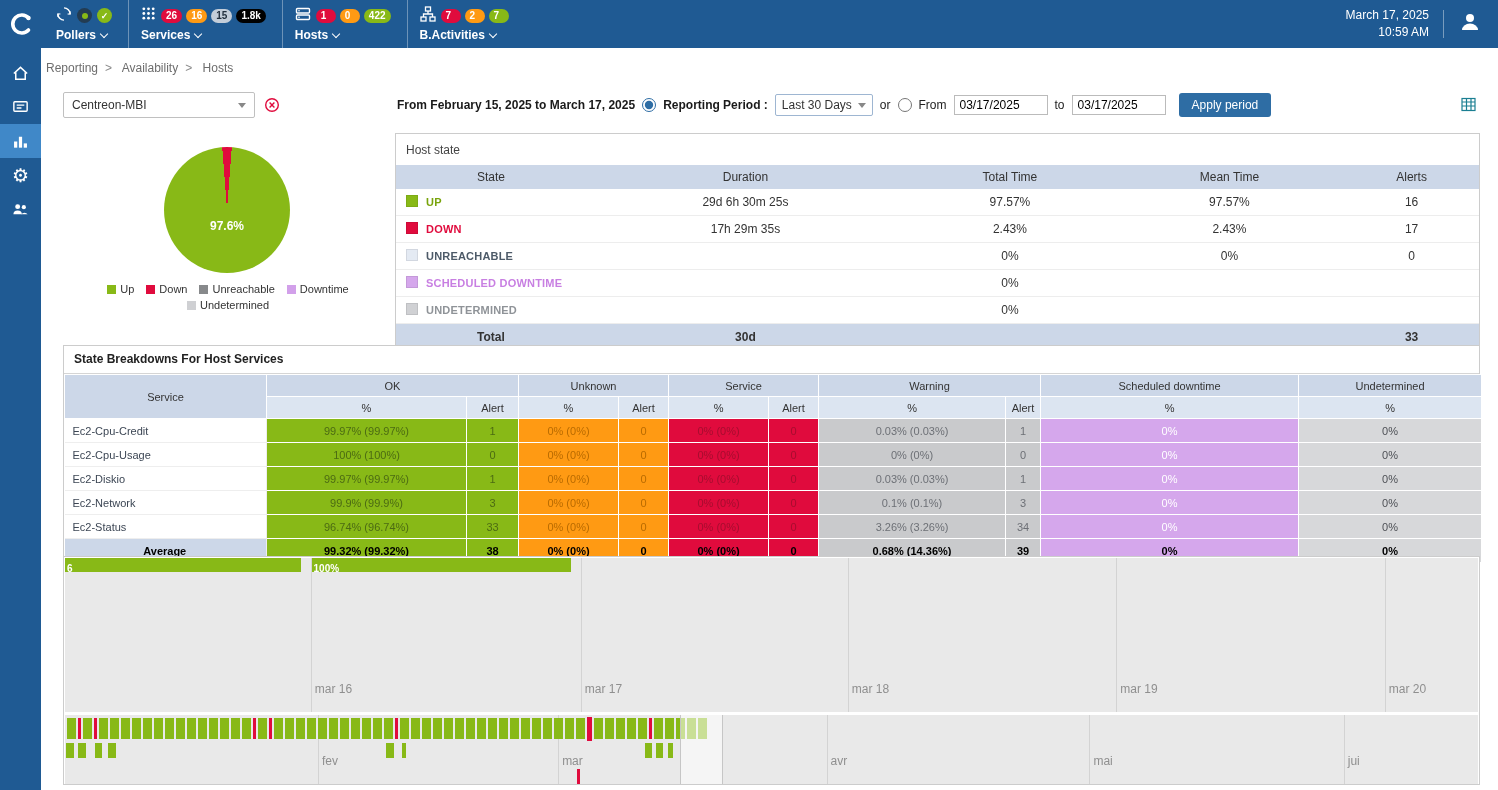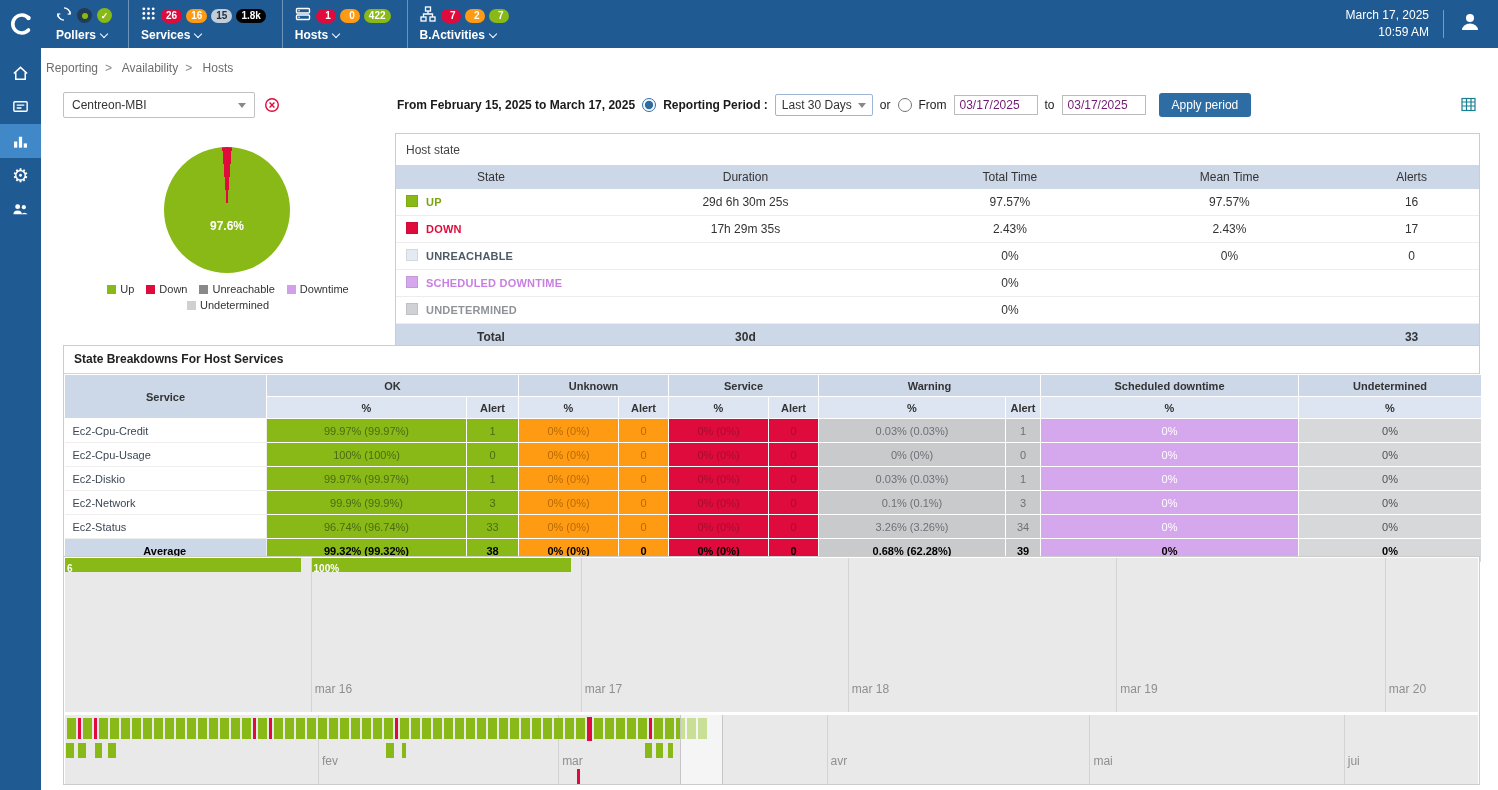--- a/index.html
+++ b/index.html
@@ -10,21 +10,21 @@
   .topbar{position:absolute;top:0;left:0;right:0;height:48px;background:var(--topbar_bg,#1f5a93);
     display:flex;align-items:stretch;color:#fff;}
   .logo{width:44px;display:flex;align-items:center;justify-content:center;}
   .tb-section{padding:6px 16px 5px 12px;display:flex;flex-direction:column;justify-content:center;gap:4px;}
   .tb-section + .tb-section{border-left:1px solid rgba(255,255,255,.35);}
   .tb-icons{display:flex;align-items:center;gap:5px;height:17px;}
   .tb-label{font-size:12px;font-weight:600;display:flex;align-items:center;gap:5px;white-space:nowrap;}
   .chev{display:inline-block;width:5px;height:5px;border-right:1.4px solid #fff;border-bottom:1.4px solid #fff;
     transform:rotate(45deg);margin-bottom:3px;}
   .badge{min-width:10px;padding:1px 5px;border-radius:9px;font-size:10px;font-weight:bold;color:#fff;
-    text-align:right;line-height:12px;}
+    text-align:left;line-height:12px;}
   .mini-badge{min-width:15px;height:15px;border-radius:8px;font-size:9px;display:flex;align-items:center;
     justify-content:center;color:#fff;}
   .mini-badge.dark{background:#233c52;}
   .mini-badge.dark .dot{width:6px;height:6px;border-radius:50%;background:var(--green,#88b917);}
   .mini-badge.green{background:var(--green,#88b917);font-weight:bold;}
   .tb-right{margin-left:auto;display:flex;align-items:center;gap:14px;padding-right:16px;}
   .tb-datetime{font-size:12px;text-align:right;line-height:17px;}
   .tb-divider{width:1px;height:28px;background:rgba(255,255,255,.4);}
 
   
@@ -44,21 +44,21 @@
   .sel-caret{width:0;height:0;border-left:4px solid transparent;border-right:4px solid transparent;
     border-top:5px solid #888;margin-left:auto;}
   .clear-icon{position:absolute;top:97px;left:264px;width:16px;height:16px;cursor:pointer;}
 
   .period-bar{position:absolute;top:91px;left:397px;height:28px;display:flex;align-items:center;gap:7px;
     font-size:12px;color:#222;white-space:nowrap;}
   .pb-bold{font-weight:bold;color:#1a1a1a;}
   .period-bar input[type=radio]{width:14px;height:14px;margin:0;accent-color:#2e6da4;}
   .mini-select{height:22px;border:1px solid #9eb6d2;border-radius:2px;display:flex;align-items:center;gap:6px;
     padding:0 6px;font-size:12px;background:#fff;color:#333;min-width:84px;box-sizing:border-box;}
-  .date-input{width:84px;height:20px;border:1px solid #bbb;font-size:12px;padding:0 5px;color:#701a75;
+  .date-input{width:94px;height:20px;border:1px solid #bbb;font-size:12px;padding:0 5px;color:#000000;
     font-family:inherit;box-sizing:border-box;}
   .apply-btn{height:24px;background:var(--button_bg,#2e6da4);color:#fff;border:none;border-radius:3px;
     font-size:12px;padding:0 13px;font-family:inherit;cursor:pointer;margin-left:6px;}
   .export-icon{position:absolute;top:97px;right:22px;cursor:pointer;}
 
   
   .pie-area{position:absolute;left:63px;top:131px;width:330px;height:200px;}
   .pie{position:absolute;left:101px;top:16px;width:126px;height:126px;border-radius:50%;}
   .pie-label{position:absolute;left:0;right:0;top:72px;text-align:center;color:#fff;font-size:12px;font-weight:bold;}
   .legend{position:absolute;left:0;width:330px;display:flex;justify-content:center;gap:12px;font-size:11px;
@@ -75,21 +75,21 @@
   .hs-panel tbody td{height:24px;border-bottom:1px solid #ededed;text-align:center;}
   .hs-panel td.state-cell{text-align:left;padding-left:10px;}
   .st-sq{display:inline-block;width:10px;height:10px;margin-right:8px;vertical-align:-1px;border:1px solid rgba(0,0,0,.08);}
   .st-label{font-weight:bold;font-size:11px;letter-spacing:.2px;}
   .hs-panel tfoot td{background:var(--header_bg,#ccd7e8);font-weight:bold;height:24px;text-align:center;}
 
   
   .bd-panel{position:absolute;left:63px;right:18px;top:345px;border:1px solid #ccc;background:#fff;box-sizing:border-box;}
   .bd-title{padding:6px 10px 7px;font-weight:bold;font-size:12px;color:#222;border-bottom:1px solid #d5d5d5;}
   .bd-panel table{width:100%;border-collapse:collapse;font-size:11px;table-layout:fixed;color:#333;}
-  .bd-panel th{background:var(--header_bg,#ccd7e8);font-weight:bold;height:19px;border:1px solid #fff;font-size:11px;}
+  .bd-panel th{background:var(--header_bg,#ccd7e8);font-weight:normal;height:19px;border:1px solid #fff;font-size:11px;}
   #bd-subs th{background:var(--subheader_bg,#dce5f1);}
   .bd-panel td{height:21px;text-align:center;border:1px solid #fff;}
   td.svc{background:#fff;text-align:left;padding-left:8px;color:#3c4654;border:none;
     border-bottom:1px solid #eee;border-right:1px solid #eee;}
   td.ok{background:var(--green,#88b917);color:var(--ok_text,#4c6b13);}
   td.warn{background:var(--orange,#ff9a13);color:var(--warning_text,#b96b00);}
   td.crit{background:var(--red,#e00b3d);color:var(--critical_text,#a60d2f);}
   td.unk{background:var(--unknown_bg,#c9cacc);color:var(--unknown_text,#6d7076);}
   td.sd{background:var(--downtime_bg,#d5a7ec);color:#fff;}
   td.und{background:var(--undetermined_bg,#d7d8da);color:var(--undetermined_text,#4e5156);}
@@ -509,21 +509,21 @@
             <td class="und">0%</td>
           </tr>
           <tr class="avg">
             <td class="svc">Average</td>
             <td class="ok">99.32% (99.32%)</td>
             <td class="ok">38</td>
             <td class="warn">0% (0%)</td>
             <td class="warn">0</td>
             <td class="crit">0% (0%)</td>
             <td class="crit">0</td>
-            <td class="unk">0.68% (62.28%)</td>
+            <td class="unk">0.68% (14.36%)</td>
             <td class="unk">39</td>
             <td class="sd">0%</td>
             <td class="und">0%</td>
           </tr>
         </tbody>
     </table>
   </section>
 
   <section class="timeline">
     <div class="tl-main" id="tl-main">

